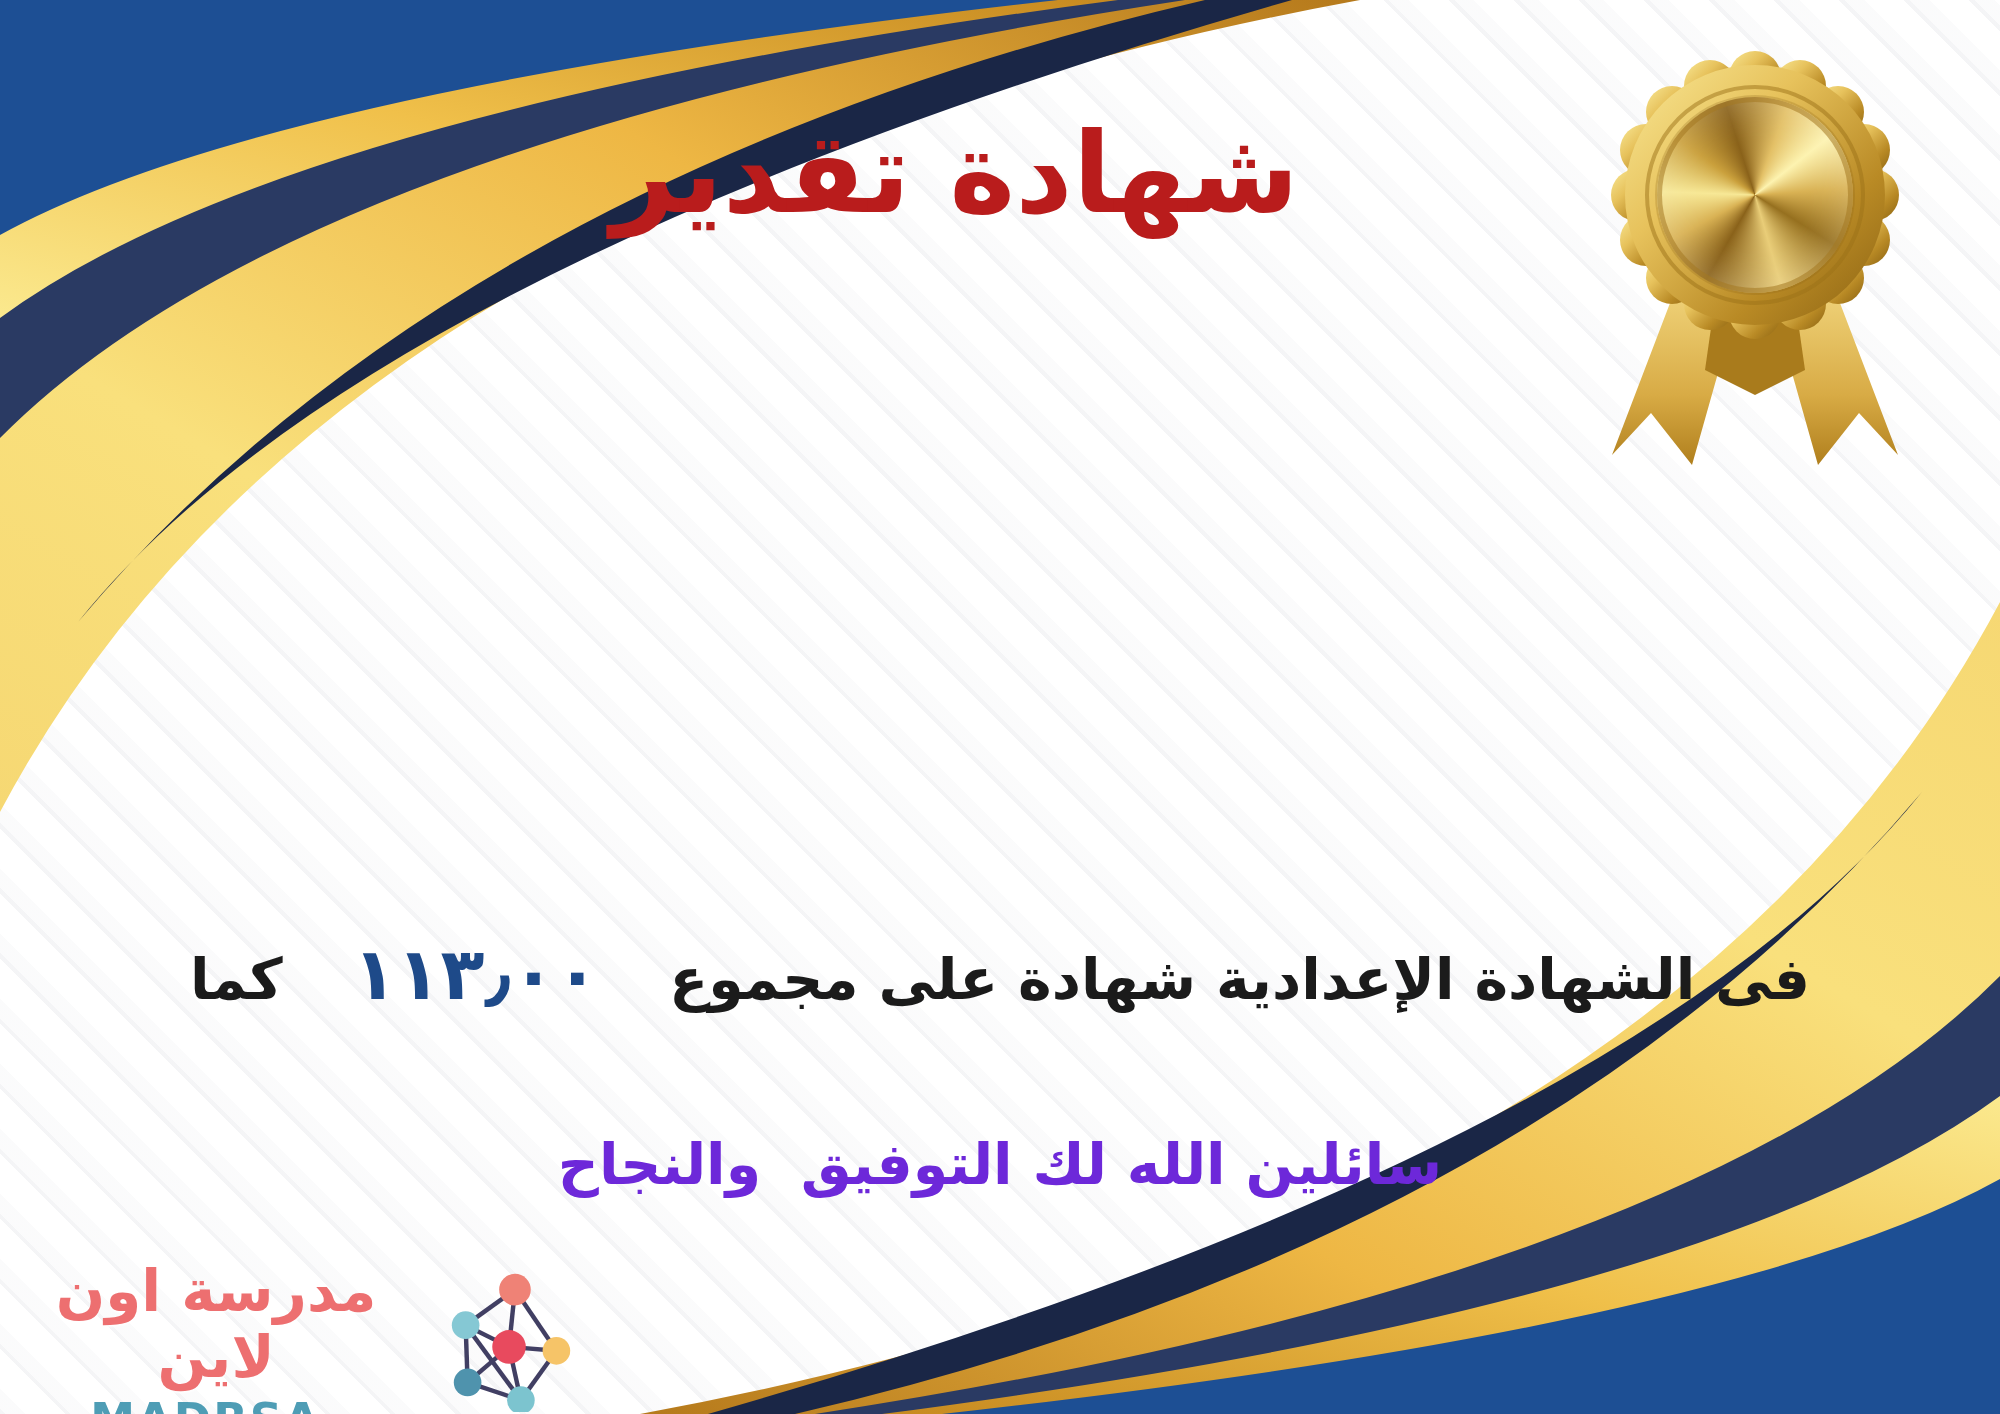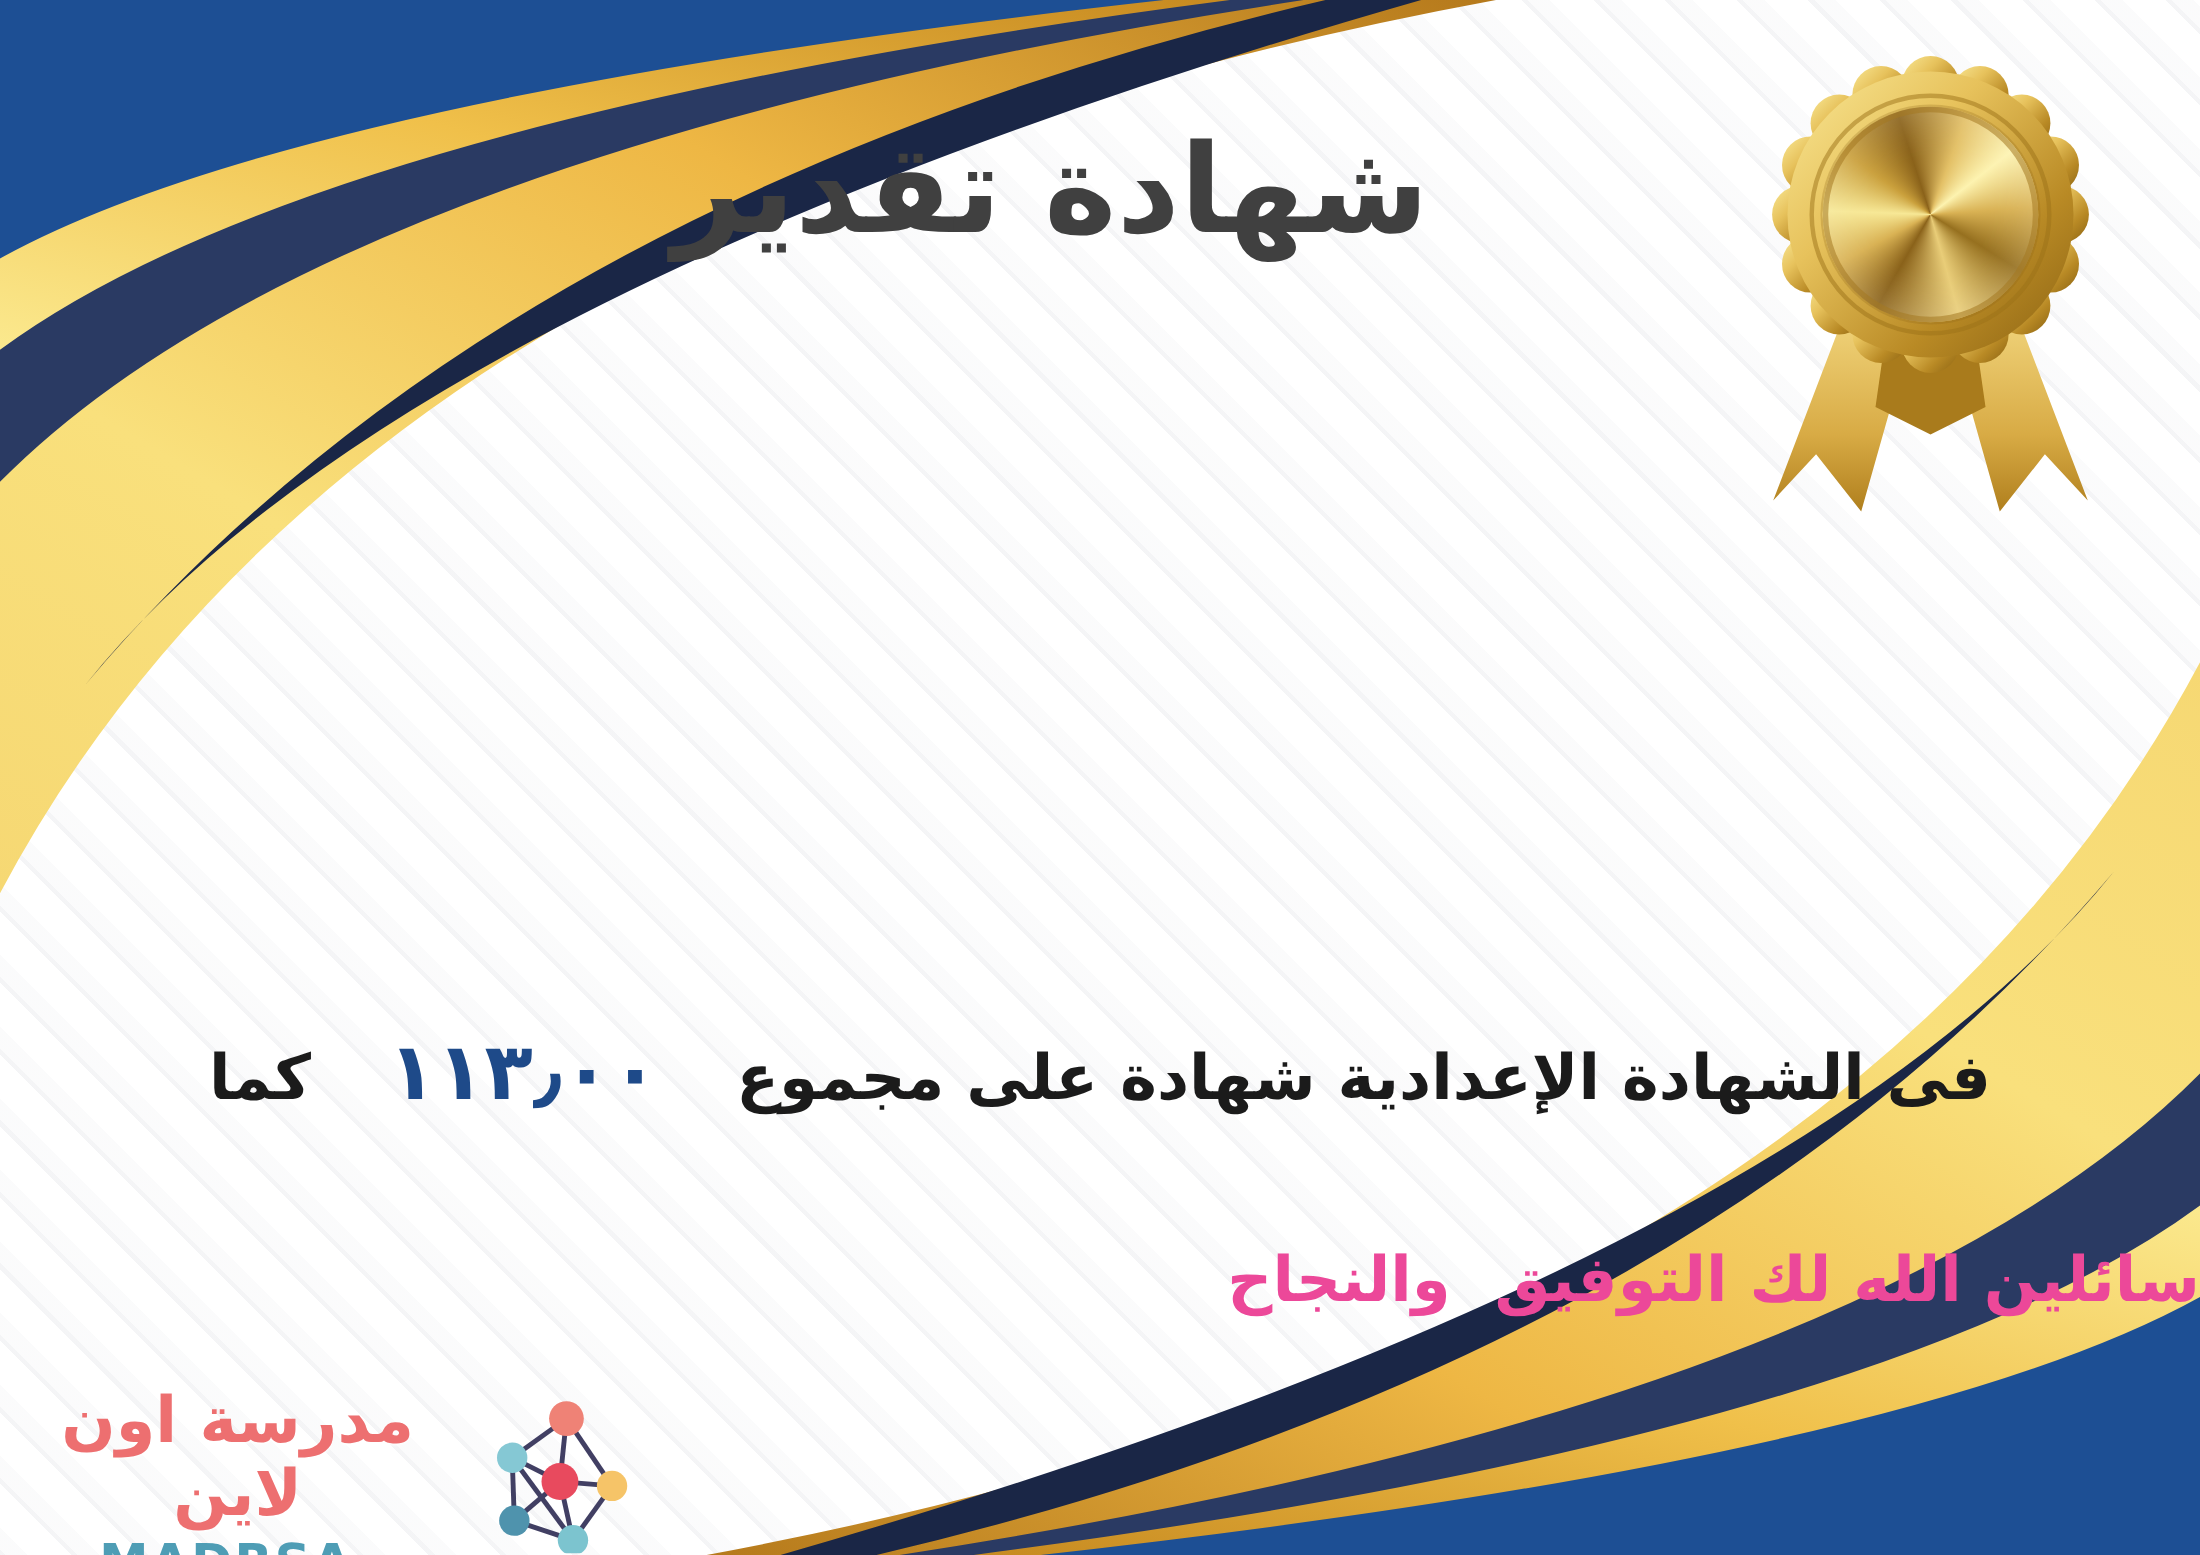--- a/index.html
+++ b/index.html
@@ -35,42 +35,41 @@
     box-shadow:
       inset 0 0 0 5px rgba(164,120,32,0.55),
       inset 0 0 46px rgba(255,255,255,0.22),
       0 0 0 2px rgba(140,100,25,0.25);
   }
 
   
   .txt { position:absolute; left:0; right:0; text-align:center; direction:rtl; white-space:pre-wrap; }
   .title {
     top:108px; right:90px; left:0;
-    font-size:112px; font-weight:bold; color:#404040;
+    font-size:112px; font-weight:bold; color:#b91c1c;
     letter-spacing:1px;
   }
   .name {
     top:452px;
     font-size:114px; font-weight:bold; color:#2a4c87;
   }
   .body-block {
     position:absolute; top:694px; left:50px; right:50px;
     text-align:center; direction:rtl;
     font-size:57px; font-weight:bold; color:#1b1b1b;
     line-height:112px; white-space:pre-wrap;
   }
   .score {
     color:#1e4a89; font-size:72px; font-weight:bold;
     margin:0 70px; display:inline-block;
   }
   .closing {
     top:1108px;
-    font-size:57px; font-weight:bold; color:#ec4899;
+    font-size:57px; font-weight:bold; color:#6d28d9;
     line-height:112px;
-    text-align:right;
   }
 
   
   .footer-logo { position:absolute; left:0; top:1258px; width:600px; height:150px; }
   .logo-texts { position:absolute; left:0; top:0; width:432px; text-align:center; direction:rtl; }
   .logo-ar {
     font-size:58px; font-weight:bold; color:#ed6f70;
     text-shadow:0 2px 2px rgba(255,255,255,.8);
     line-height:66px;
   }

